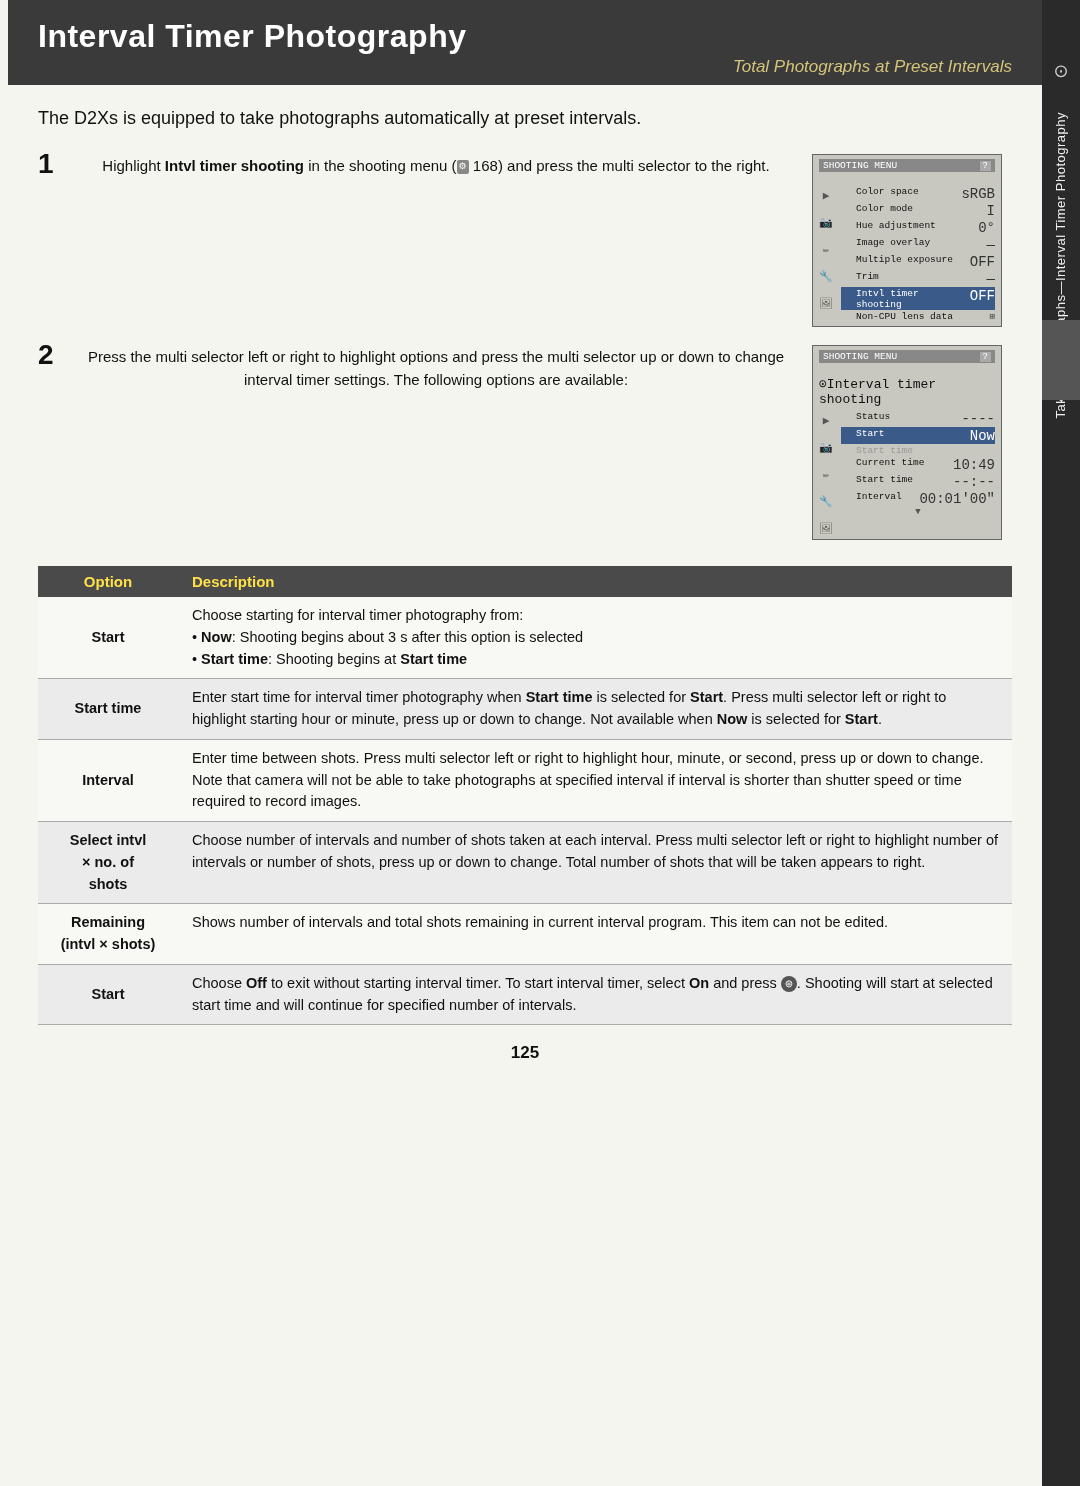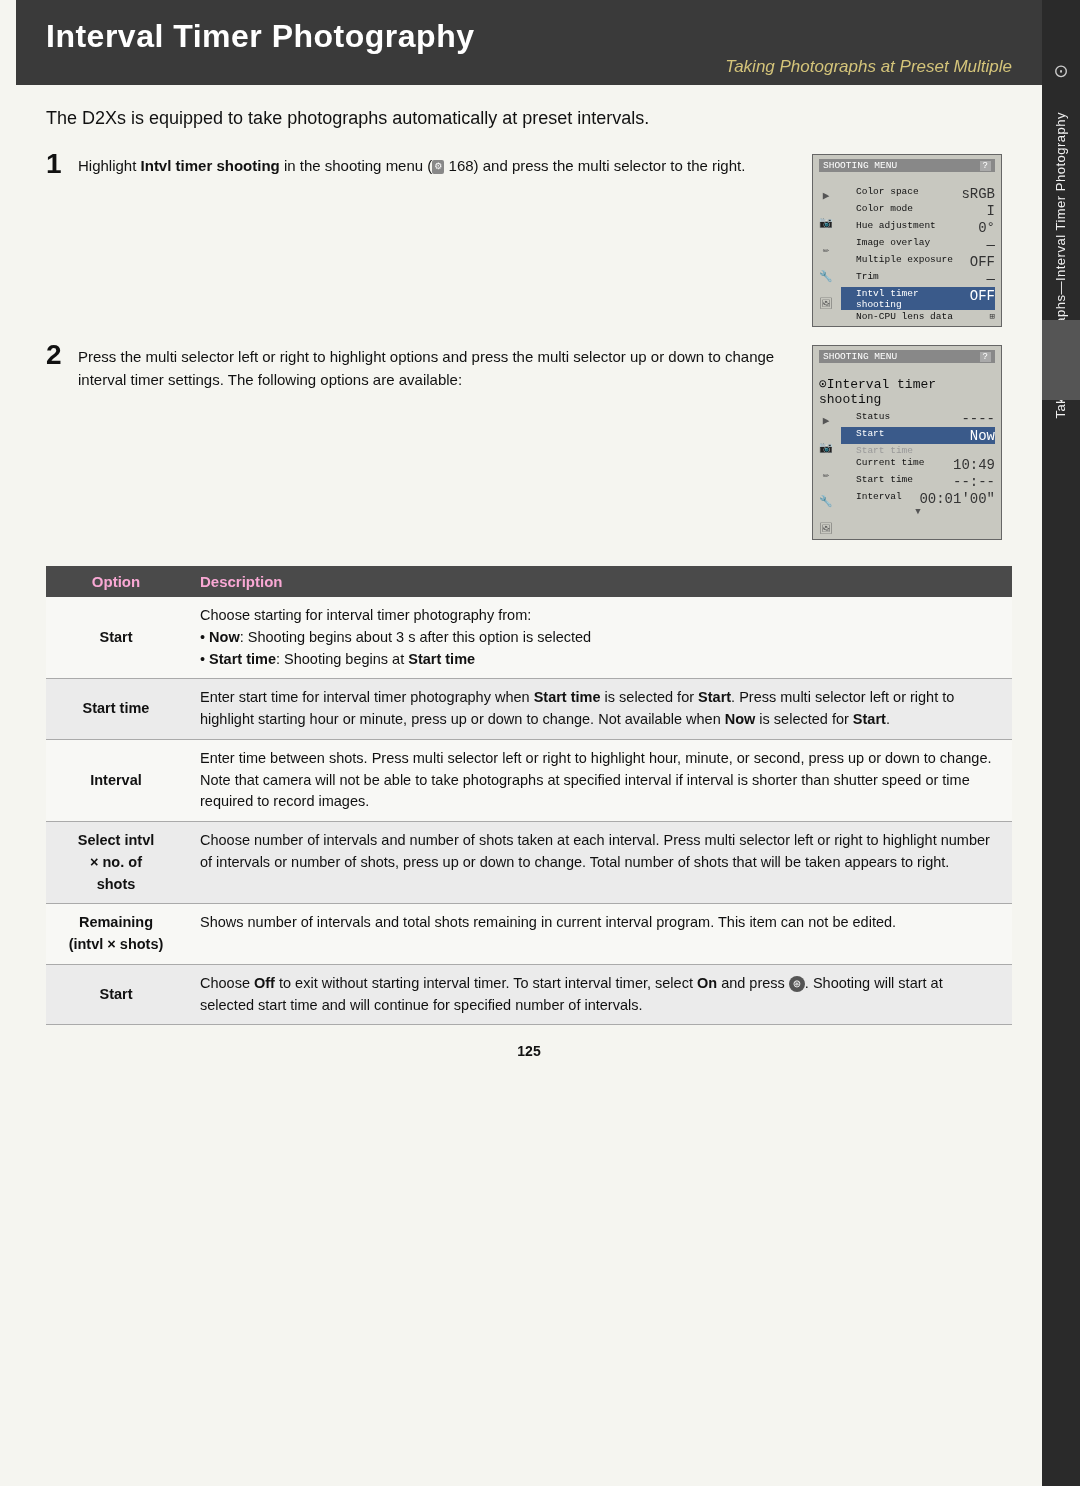--- a/index.html
+++ b/index.html
@@ -58,21 +58,21 @@
       height: 80px;
       background: #555;
       position: absolute;
       top: 320px;
       left: 0;
     }
 
     
     .main-content {
       flex: 1;
-      padding: 0 0 40px 16px;
+      padding: 0 0 40px 8px;
       display: flex;
       flex-direction: column;
     }
 
     
     .header {
       background: #3a3a3a;
       padding: 18px 30px 8px 30px;
     }
 
@@ -130,20 +130,21 @@
       margin-top: -4px;
       line-height: 1;
     }
 
     .step-text {
       flex: 1;
       font-size: 15px;
       line-height: 1.55;
       color: #111;
       padding-right: 10px;
+      text-align: center;
     }
 
     .step-text .bold {
       font-weight: bold;
     }
 
     .step-image {
       width: 200px;
       flex-shrink: 0;
       display: flex;
@@ -205,21 +206,21 @@
     
     .options-table {
       width: 100%;
       border-collapse: collapse;
       margin-top: 8px;
       font-size: 14.5px;
     }
 
     .options-table thead tr {
       background: #4a4a4a;
-      color: #f9a8d4;
+      color: #fde047;
     }
 
     .options-table thead th {
       padding: 7px 14px;
       font-weight: bold;
       font-size: 15px;
       text-align: left;
     }
 
     .options-table thead th:first-child {
@@ -251,21 +252,21 @@
       width: 140px;
       vertical-align: middle;
       font-size: 14.5px;
     }
 
     .bold { font-weight: bold; }
 
     
     .page-number {
       text-align: center;
-      font-size: 14px;
+      font-size: 17px;
       font-weight: bold;
       color: #111;
       margin-top: 18px;
     }
 
     .side-icons {
       display: flex;
       flex-direction: column;
       gap: 14px;
       padding-top: 4px;
@@ -307,21 +308,21 @@
   </style>
 </head>
 <body>
 
 <div class="page">
 
   <div class="main-content">
 
     <div class="header">
       <div class="header-title">Interval Timer Photography</div>
-      <div class="header-subtitle">Taking Photographs at Preset Multiple</div>
+      <div class="header-subtitle">Total Photographs at Preset Intervals</div>
     </div>
 
     <div class="body">
 
       <div class="intro-text">The D2Xs is equipped to take photographs automatically at preset intervals.</div>
 
       <div class="steps-section">
 
         <div class="step">
           <div class="step-number">1</div>

